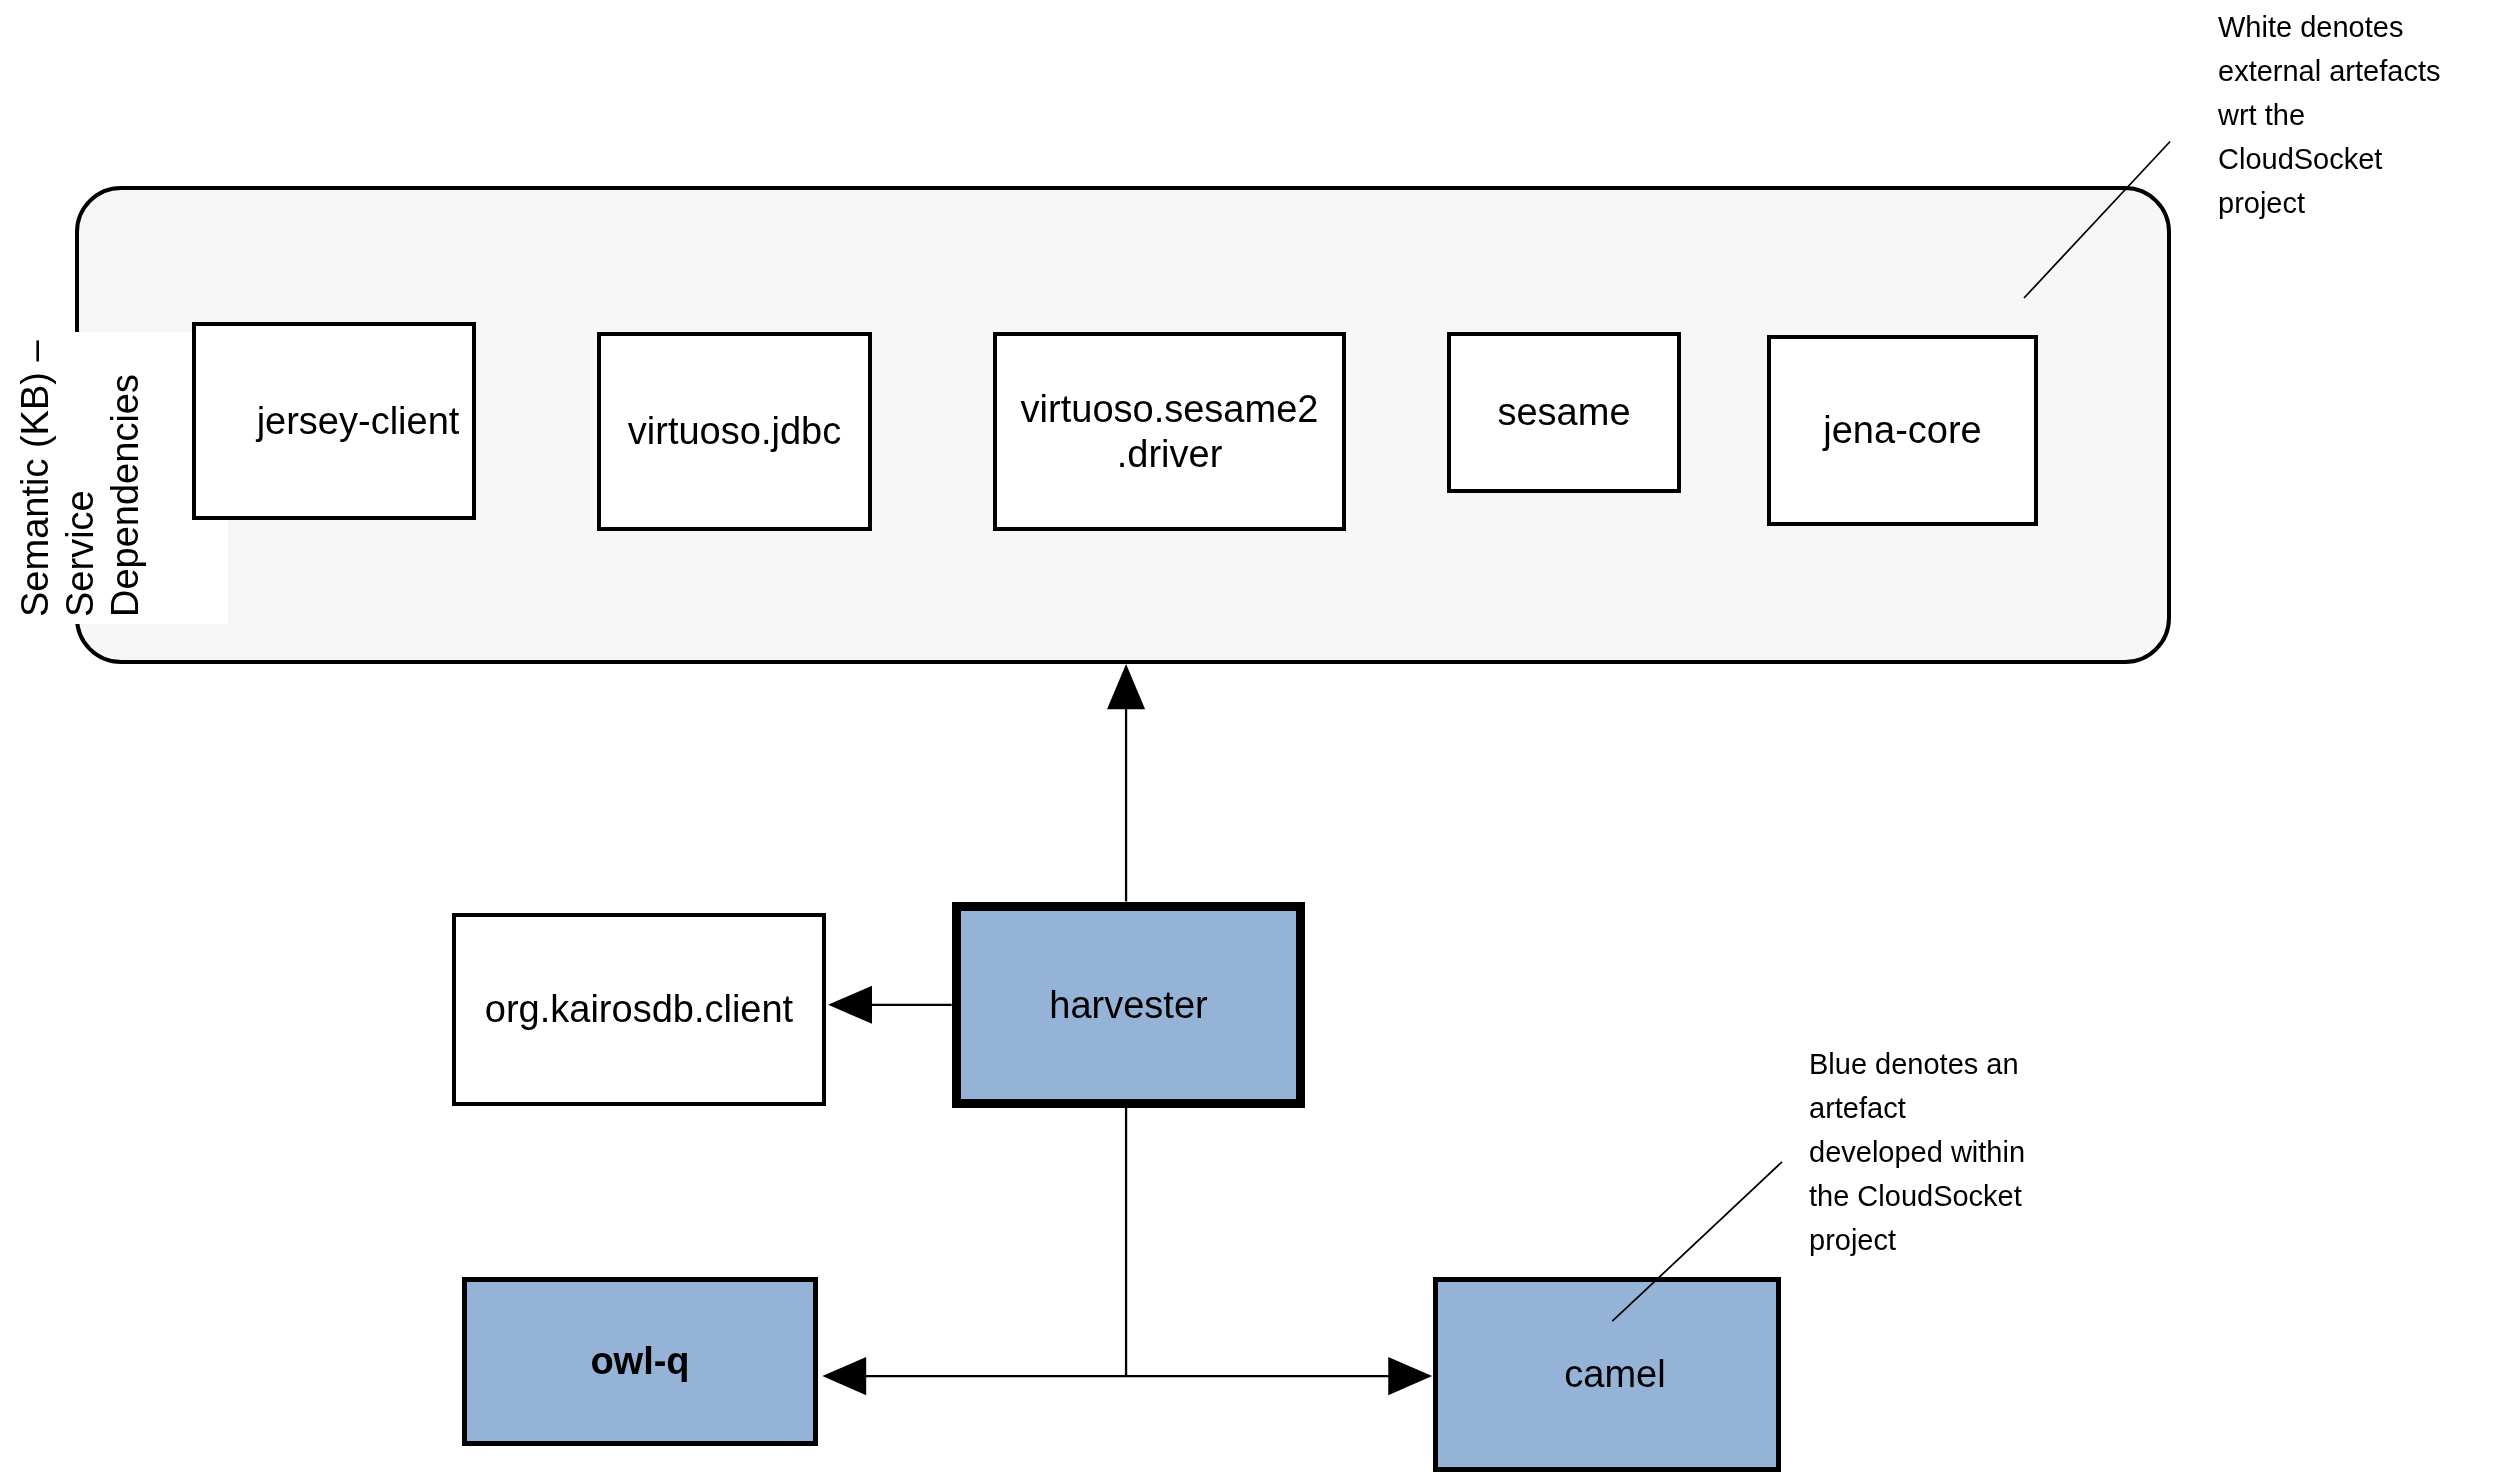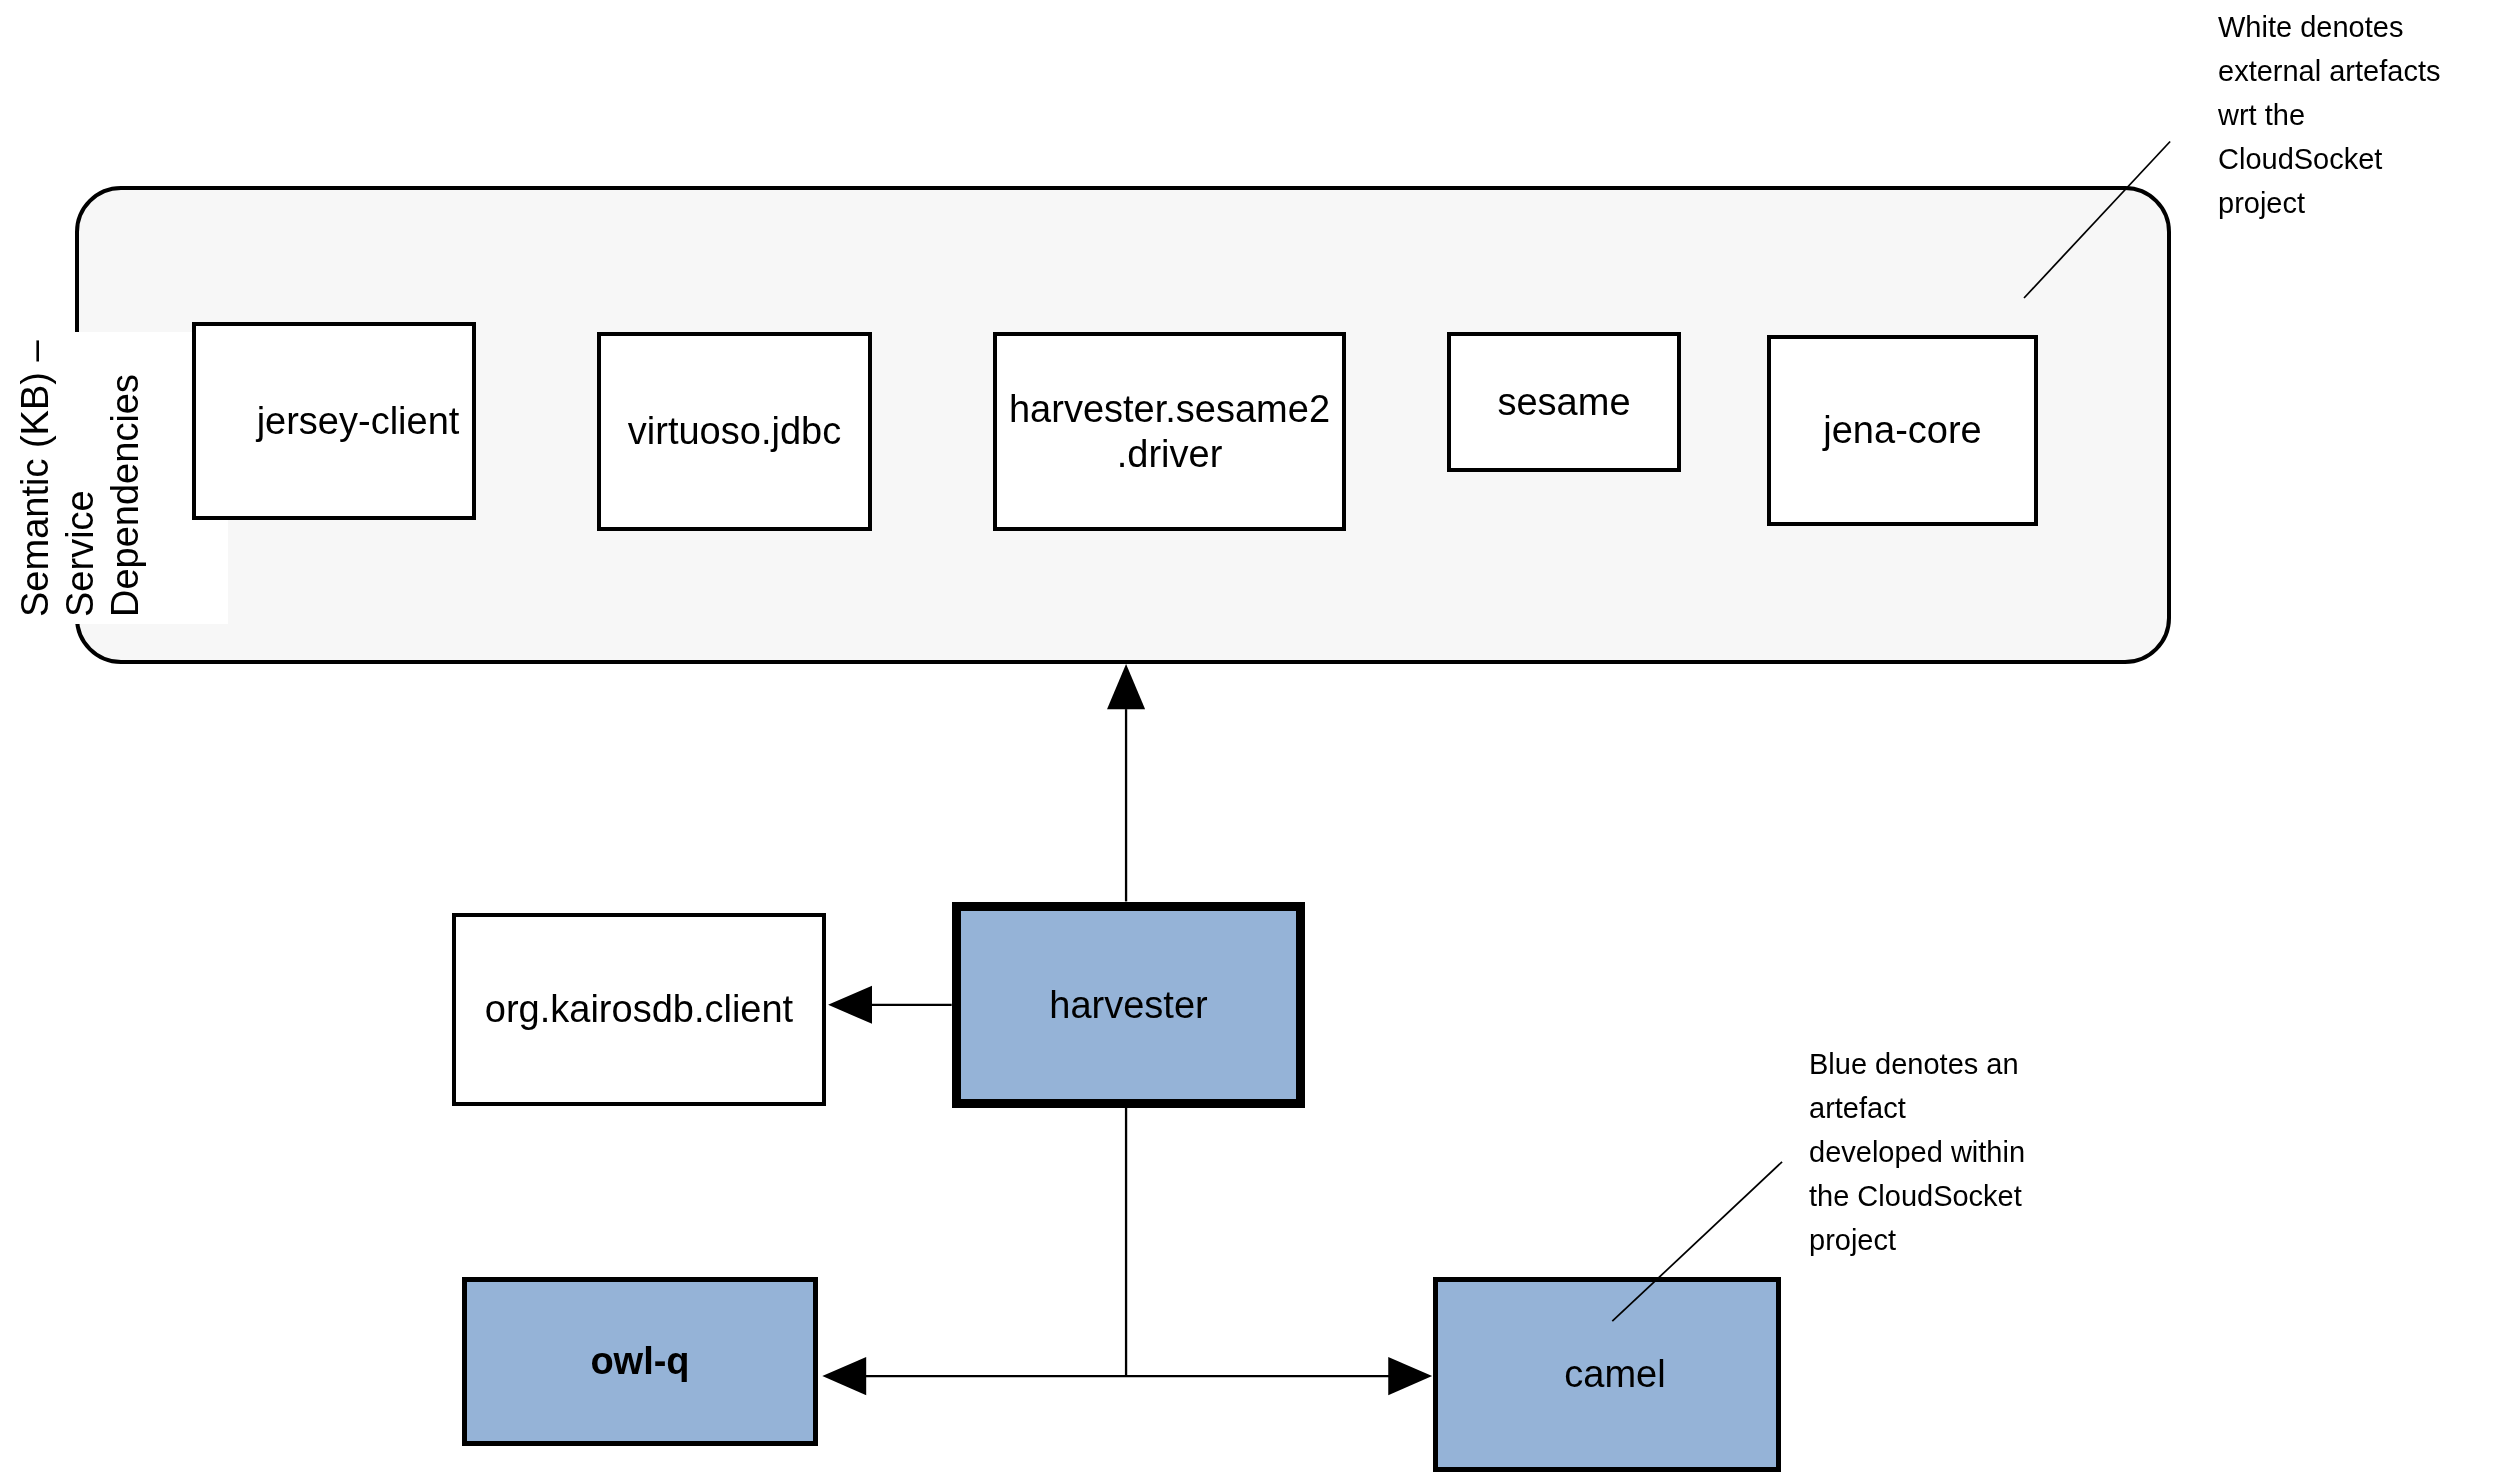--- a/index.html
+++ b/index.html
@@ -49,24 +49,24 @@
     <span>Dependencies</span>
   </div>
 
   <div class="node" style="left:192px;top:322px;width:284px;height:198px;padding-left:48px;">
     <span>jersey-client</span>
   </div>
   <div class="node" style="left:597px;top:332px;width:275px;height:199px;">
     <span>virtuoso.jdbc</span>
   </div>
   <div class="node" style="left:993px;top:332px;width:353px;height:199px;">
-    <span>harvester.sesame2</span>
+    <span>virtuoso.sesame2</span>
     <span>.driver</span>
   </div>
-  <div class="node" style="left:1447px;top:332px;width:234px;height:140px;">
+  <div class="node" style="left:1447px;top:332px;width:234px;height:161px;">
     <span>sesame</span>
   </div>
   <div class="node" style="left:1731px;top:335px;width:271px;height:191px;margin-left:36px;">
     <span>jena-core</span>
   </div>
 
   <div class="node" style="left:452px;top:913px;width:374px;height:193px;">
     <span>org.kairosdb.client</span>
   </div>
   <div class="node blue-node thick" style="left:952px;top:902px;width:353px;height:206px;justify-content:center;">

